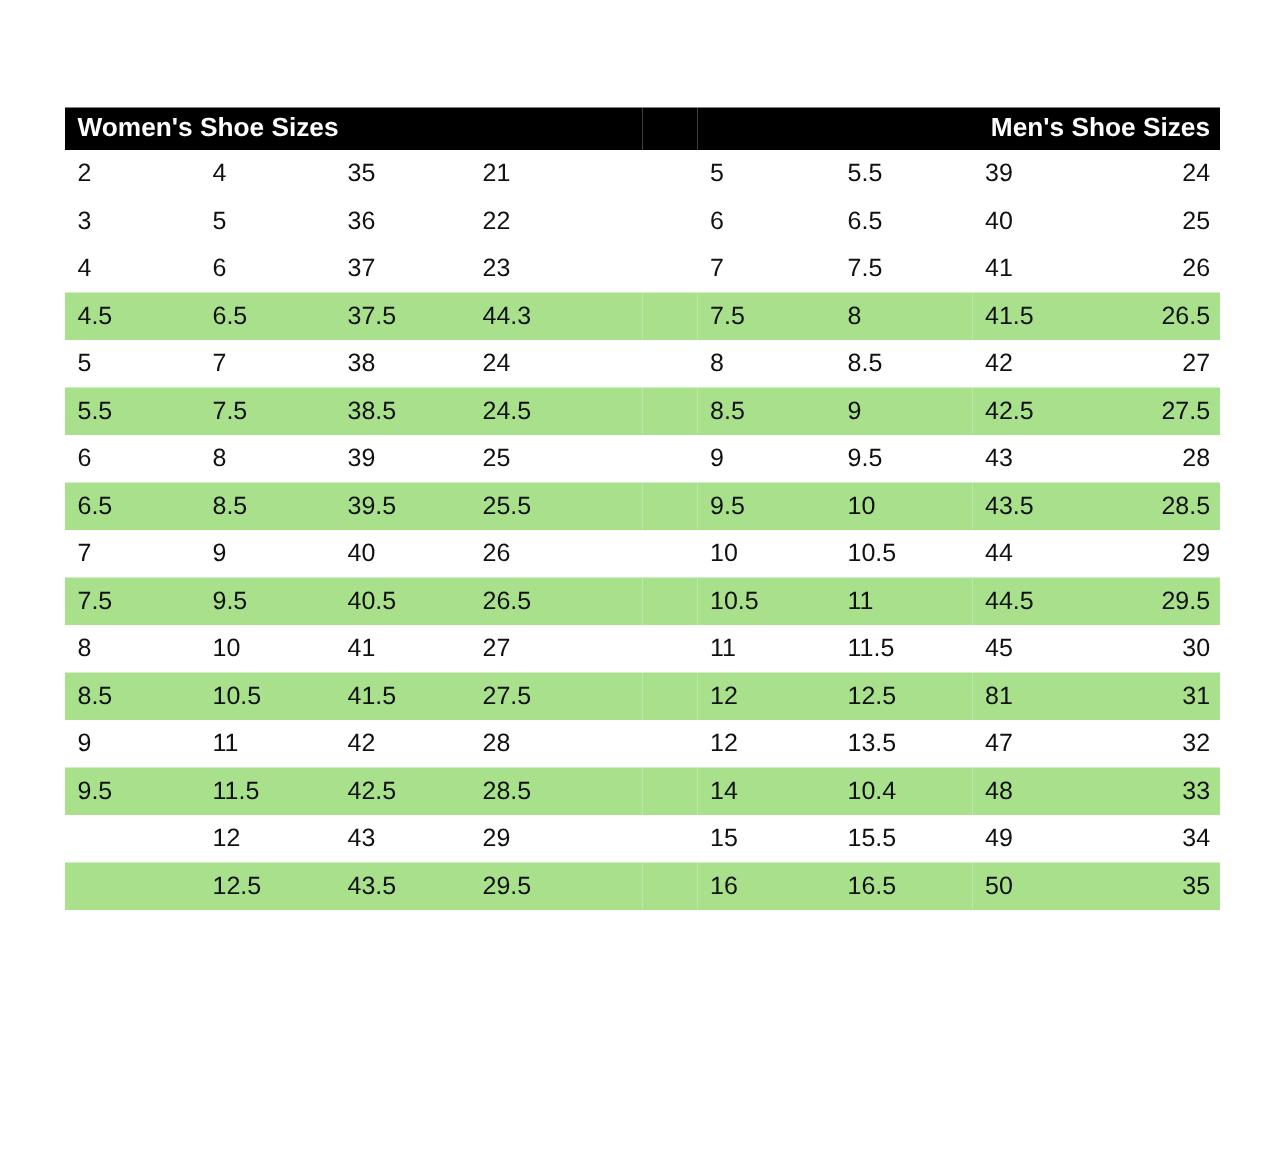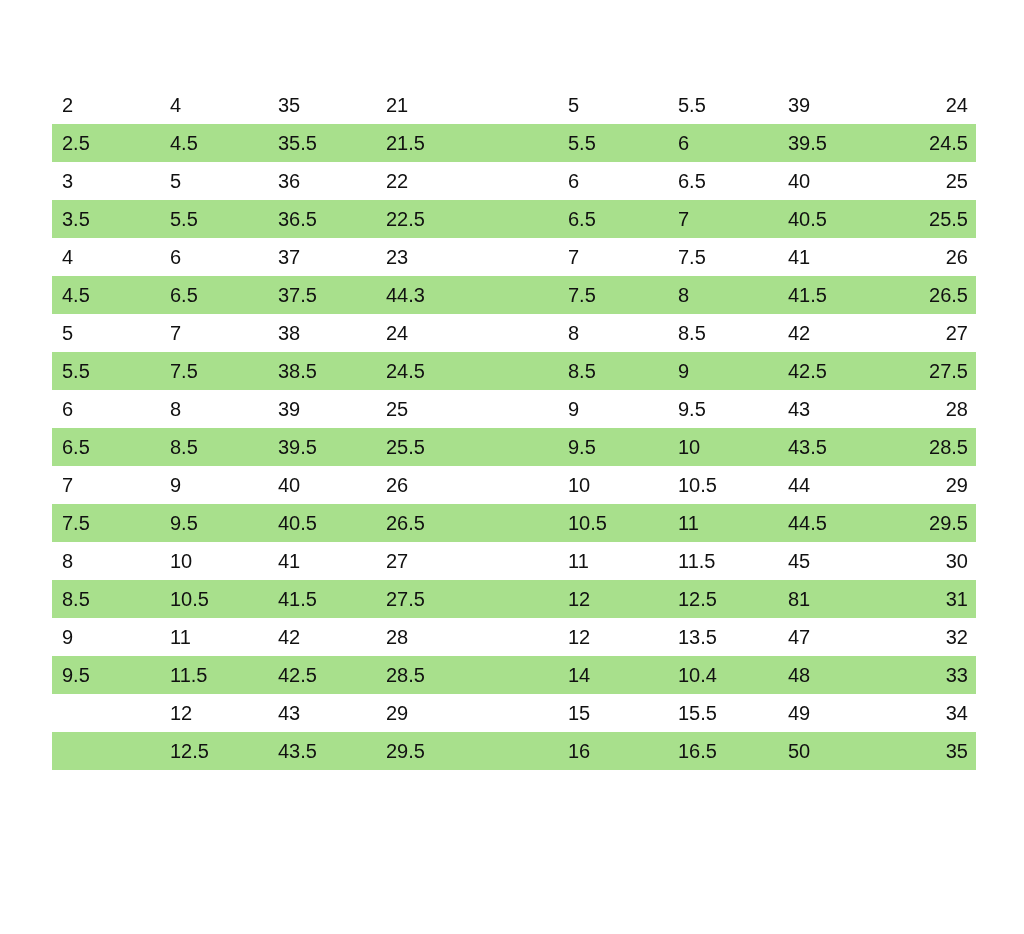--- a/index.html
+++ b/index.html
@@ -113,64 +113,47 @@
           <col class="c-us">
           <col class="c-eu">
           <col class="c-jp">
         <col class="c-gap">
         <col class="m-uk">
           <col class="m-us">
           <col class="m-eu">
           <col class="m-jp">
       </colgroup>
       <tbody>
+        <tr class="title-row">
+          <td class="title-left" colspan="4">Women's Shoe Sizes</td>
+          <td></td>
+          <td class="title-right" colspan="4">Men's Shoe Sizes</td>
+        </tr>
       <tr class="data-row plain">
             <td class="cell-left">2</td>
             <td class="cell-left">4</td>
             <td class="cell-left">35</td>
             <td class="cell-left">21</td>
             <td></td>
             <td class="cell-left">5</td>
             <td class="cell-left">5.5</td>
             <td class="cell-left">39</td>
             <td class="cell-right">24</td>
           </tr>
-          <tr class="data-row alt">
-            <td class="cell-left">2.5</td>
-            <td class="cell-left">4.5</td>
-            <td class="cell-left">35.5</td>
-            <td class="cell-left">21.5</td>
-            <td></td>
-            <td class="cell-left">5.5</td>
-            <td class="cell-left">6</td>
-            <td class="cell-left">39.5</td>
-            <td class="cell-right">24.5</td>
-          </tr>
           <tr class="data-row plain">
             <td class="cell-left">3</td>
             <td class="cell-left">5</td>
             <td class="cell-left">36</td>
             <td class="cell-left">22</td>
             <td></td>
             <td class="cell-left">6</td>
             <td class="cell-left">6.5</td>
             <td class="cell-left">40</td>
             <td class="cell-right">25</td>
           </tr>
-          <tr class="data-row alt">
-            <td class="cell-left">3.5</td>
-            <td class="cell-left">5.5</td>
-            <td class="cell-left">36.5</td>
-            <td class="cell-left">22.5</td>
-            <td></td>
-            <td class="cell-left">6.5</td>
-            <td class="cell-left">7</td>
-            <td class="cell-left">40.5</td>
-            <td class="cell-right">25.5</td>
-          </tr>
           <tr class="data-row plain">
             <td class="cell-left">4</td>
             <td class="cell-left">6</td>
             <td class="cell-left">37</td>
             <td class="cell-left">23</td>
             <td></td>
             <td class="cell-left">7</td>
             <td class="cell-left">7.5</td>
             <td class="cell-left">41</td>
             <td class="cell-right">26</td>

